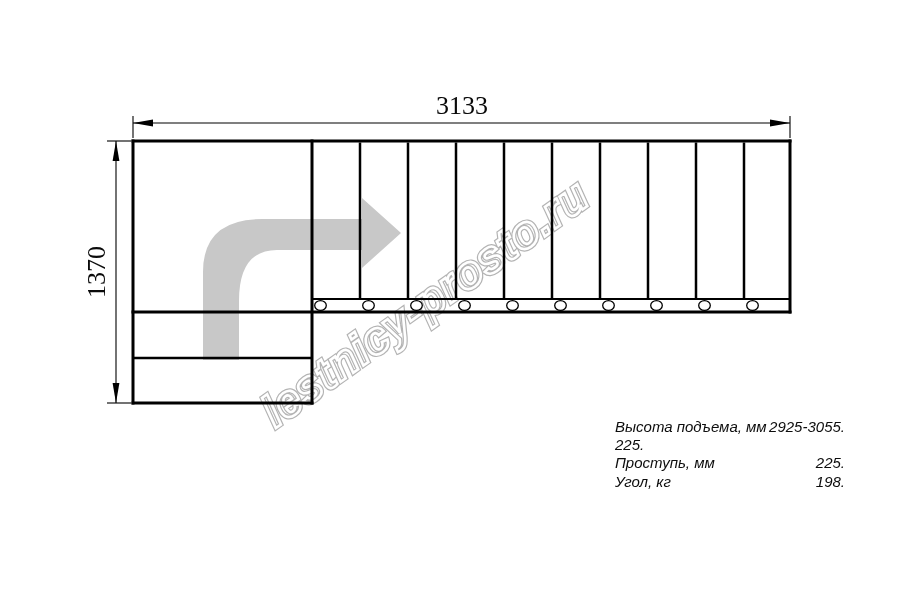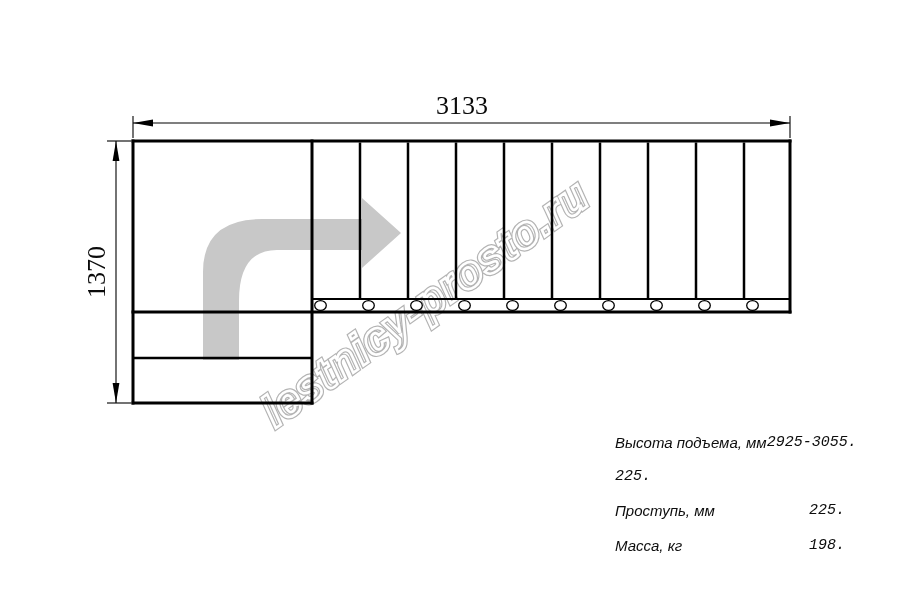--- a/index.html
+++ b/index.html
@@ -23,23 +23,23 @@
   .arrow-path  { fill:var(--arrow); }
   .baluster    { fill:#ffffff; stroke:var(--line); stroke-width:1.3; }
   .dim-line    { stroke:var(--line); stroke-width:1.1; }
   .dim-arrow   { fill:var(--line); stroke:none; }
   .dim-text    { font:26px "Liberation Serif","DejaVu Serif",serif; fill:#0a0a0a; }
   
   .specs {
     position:absolute; left:615px; top:418px; width:230px;
     font:italic 15px/18.2px "Liberation Sans", sans-serif; color:#0d0d0d;
   }
-  .spec-row { display:flex; justify-content:space-between;margin-top:16px; }
+  .spec-row { display:flex; justify-content:space-between; }
   .spec-label { white-space:nowrap; }
-  .spec-value { white-space:nowrap; text-align:left;font-family:Liberation Mono, monospace; }
+  .spec-value { white-space:nowrap; text-align:left; }
 </style>
 </head>
 <body>
 
 <div class="stage">
 
   <div class="watermark">
     <span class="wm-layer wm-outer">lestnicy-prosto.ru</span>
     <span class="wm-layer wm-inner">lestnicy-prosto.ru</span>
   </div>
@@ -109,17 +109,17 @@
       <span class="spec-value">2925-3055.</span>
     </div>
     <div class="spec-row">
       <span class="spec-value">225.</span>
     </div>
     <div class="spec-row">
       <span class="spec-label">Проступь, мм</span>
       <span class="spec-value">225.</span>
     </div>
     <div class="spec-row">
-      <span class="spec-label">Масса, кг</span>
+      <span class="spec-label">Угол, кг</span>
       <span class="spec-value">198.</span>
     </div>
   </div>
 </div>
 
 </body></html>

